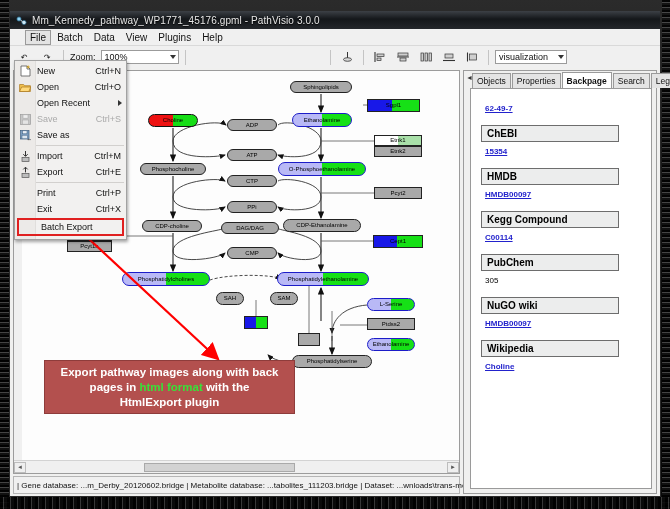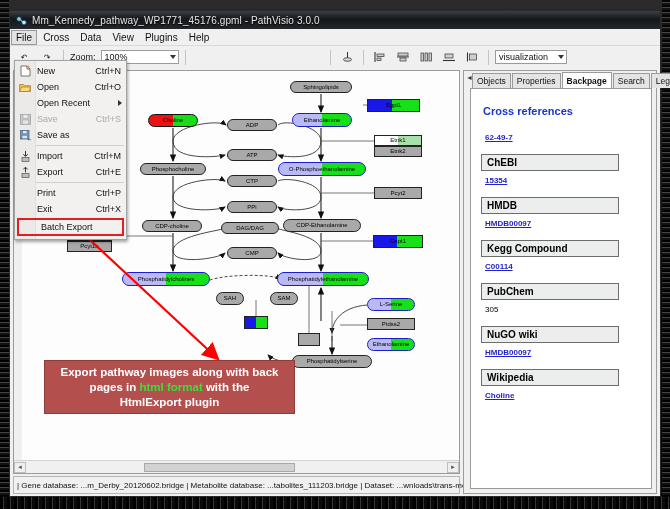--- a/index.html
+++ b/index.html
@@ -21,21 +21,21 @@
   .app{position:absolute;left:9px;top:10px;width:652px;height:487px;background:#f0f0ef;
     border:1px solid #2a2a2a;box-sizing:border-box;}
 
   .titlebar{height:18px;background:linear-gradient(180deg,#3c4046,#14171a 45%,#24272b);
     display:flex;align-items:center;padding-left:6px;color:#e8e8e8;font-size:10px;position:relative;}
   .title-icon{width:11px;height:11px;margin-right:5px;position:relative;flex:none;}
   .title-icon svg{display:block;}
   .title-text{white-space:nowrap;letter-spacing:.1px;text-shadow:0 1px 1px #000;}
 
   .menubar{height:16px;background:#f0f0f0;border-bottom:1px solid #d9d9d9;
-    display:flex;align-items:center;font-size:10px;color:#111;padding-left:1px;}
+    display:flex;align-items:center;font-size:10px;color:#111;padding-left:15px;}
   .menubar span{padding:1px 5px;margin-right:1px;line-height:13px;}
   .menubar span.active{background:#e3e3e3;border:1px solid #9a9a9a;padding:0 4px;}
 
   .toolbar{height:22px;background:#f0f0f0;border-bottom:1px solid #cfcfcf;
     display:flex;align-items:center;gap:3px;padding-left:4px;font-size:9px;color:#111;}
   .tb-sep{width:1px;height:15px;background:#c4c4c4;margin:0 3px;}
   .zoom-label{font-size:9px;margin-right:2px;}
   .combo{height:14px;border:1px solid #9b9b9b;background:#fff;display:flex;align-items:center;
     font-size:9px;padding-left:3px;box-sizing:border-box;position:relative;}
   .combo .arrow{position:absolute;right:2px;top:50%;transform:translateY(-50%);
@@ -134,21 +134,21 @@
           <circle cx="3" cy="4" r="2.1" fill="#8fd3f4" stroke="#2b6b8f" stroke-width=".7"></circle>
           <circle cx="8" cy="7.5" r="2.1" fill="#cfe9f7" stroke="#2b6b8f" stroke-width=".7"></circle>
           <path d="M4.6 5.2 L6.6 6.6" stroke="#dfe8ee" stroke-width="1"></path>
         </svg>
       </span>
       <span class="title-text">Mm_Kennedy_pathway_WP1771_45176.gpml - PathVisio 3.0.0</span>
     </div>
 
     <div class="menubar">
       <span class="active">File</span>
-      <span>Cross</span>
+      <span>Batch</span>
       <span>Data</span>
       <span>View</span>
       <span>Plugins</span>
       <span>Help</span>
     </div>
 
     <div class="toolbar">
       <div class="tb-btn">↶</div>
       <div class="tb-btn">↷</div>
       <div class="tb-sep"></div>
@@ -376,21 +376,20 @@
       <div class="sidepanel">
         <span class="tab-arrow">◄</span>
         <div class="tabs">
           <div class="tab">Objects</div>
           <div class="tab">Properties</div>
           <div class="tab sel">Backpage</div>
           <div class="tab">Search</div>
           <div class="tab">Legend</div>
         </div>
         <div class="panel-body">
-          <div class="xref-title">Cross references</div>
 
           <div class="xref-val"><a href="#">62-49-7</a></div>
 
           <div class="xref-head">ChEBI</div>
           <div class="xref-val"><a href="#">15354</a></div>
 
           <div class="xref-head">HMDB</div>
           <div class="xref-val"><a href="#">HMDB00097</a></div>
 
           <div class="xref-head">Kegg Compound</div>

